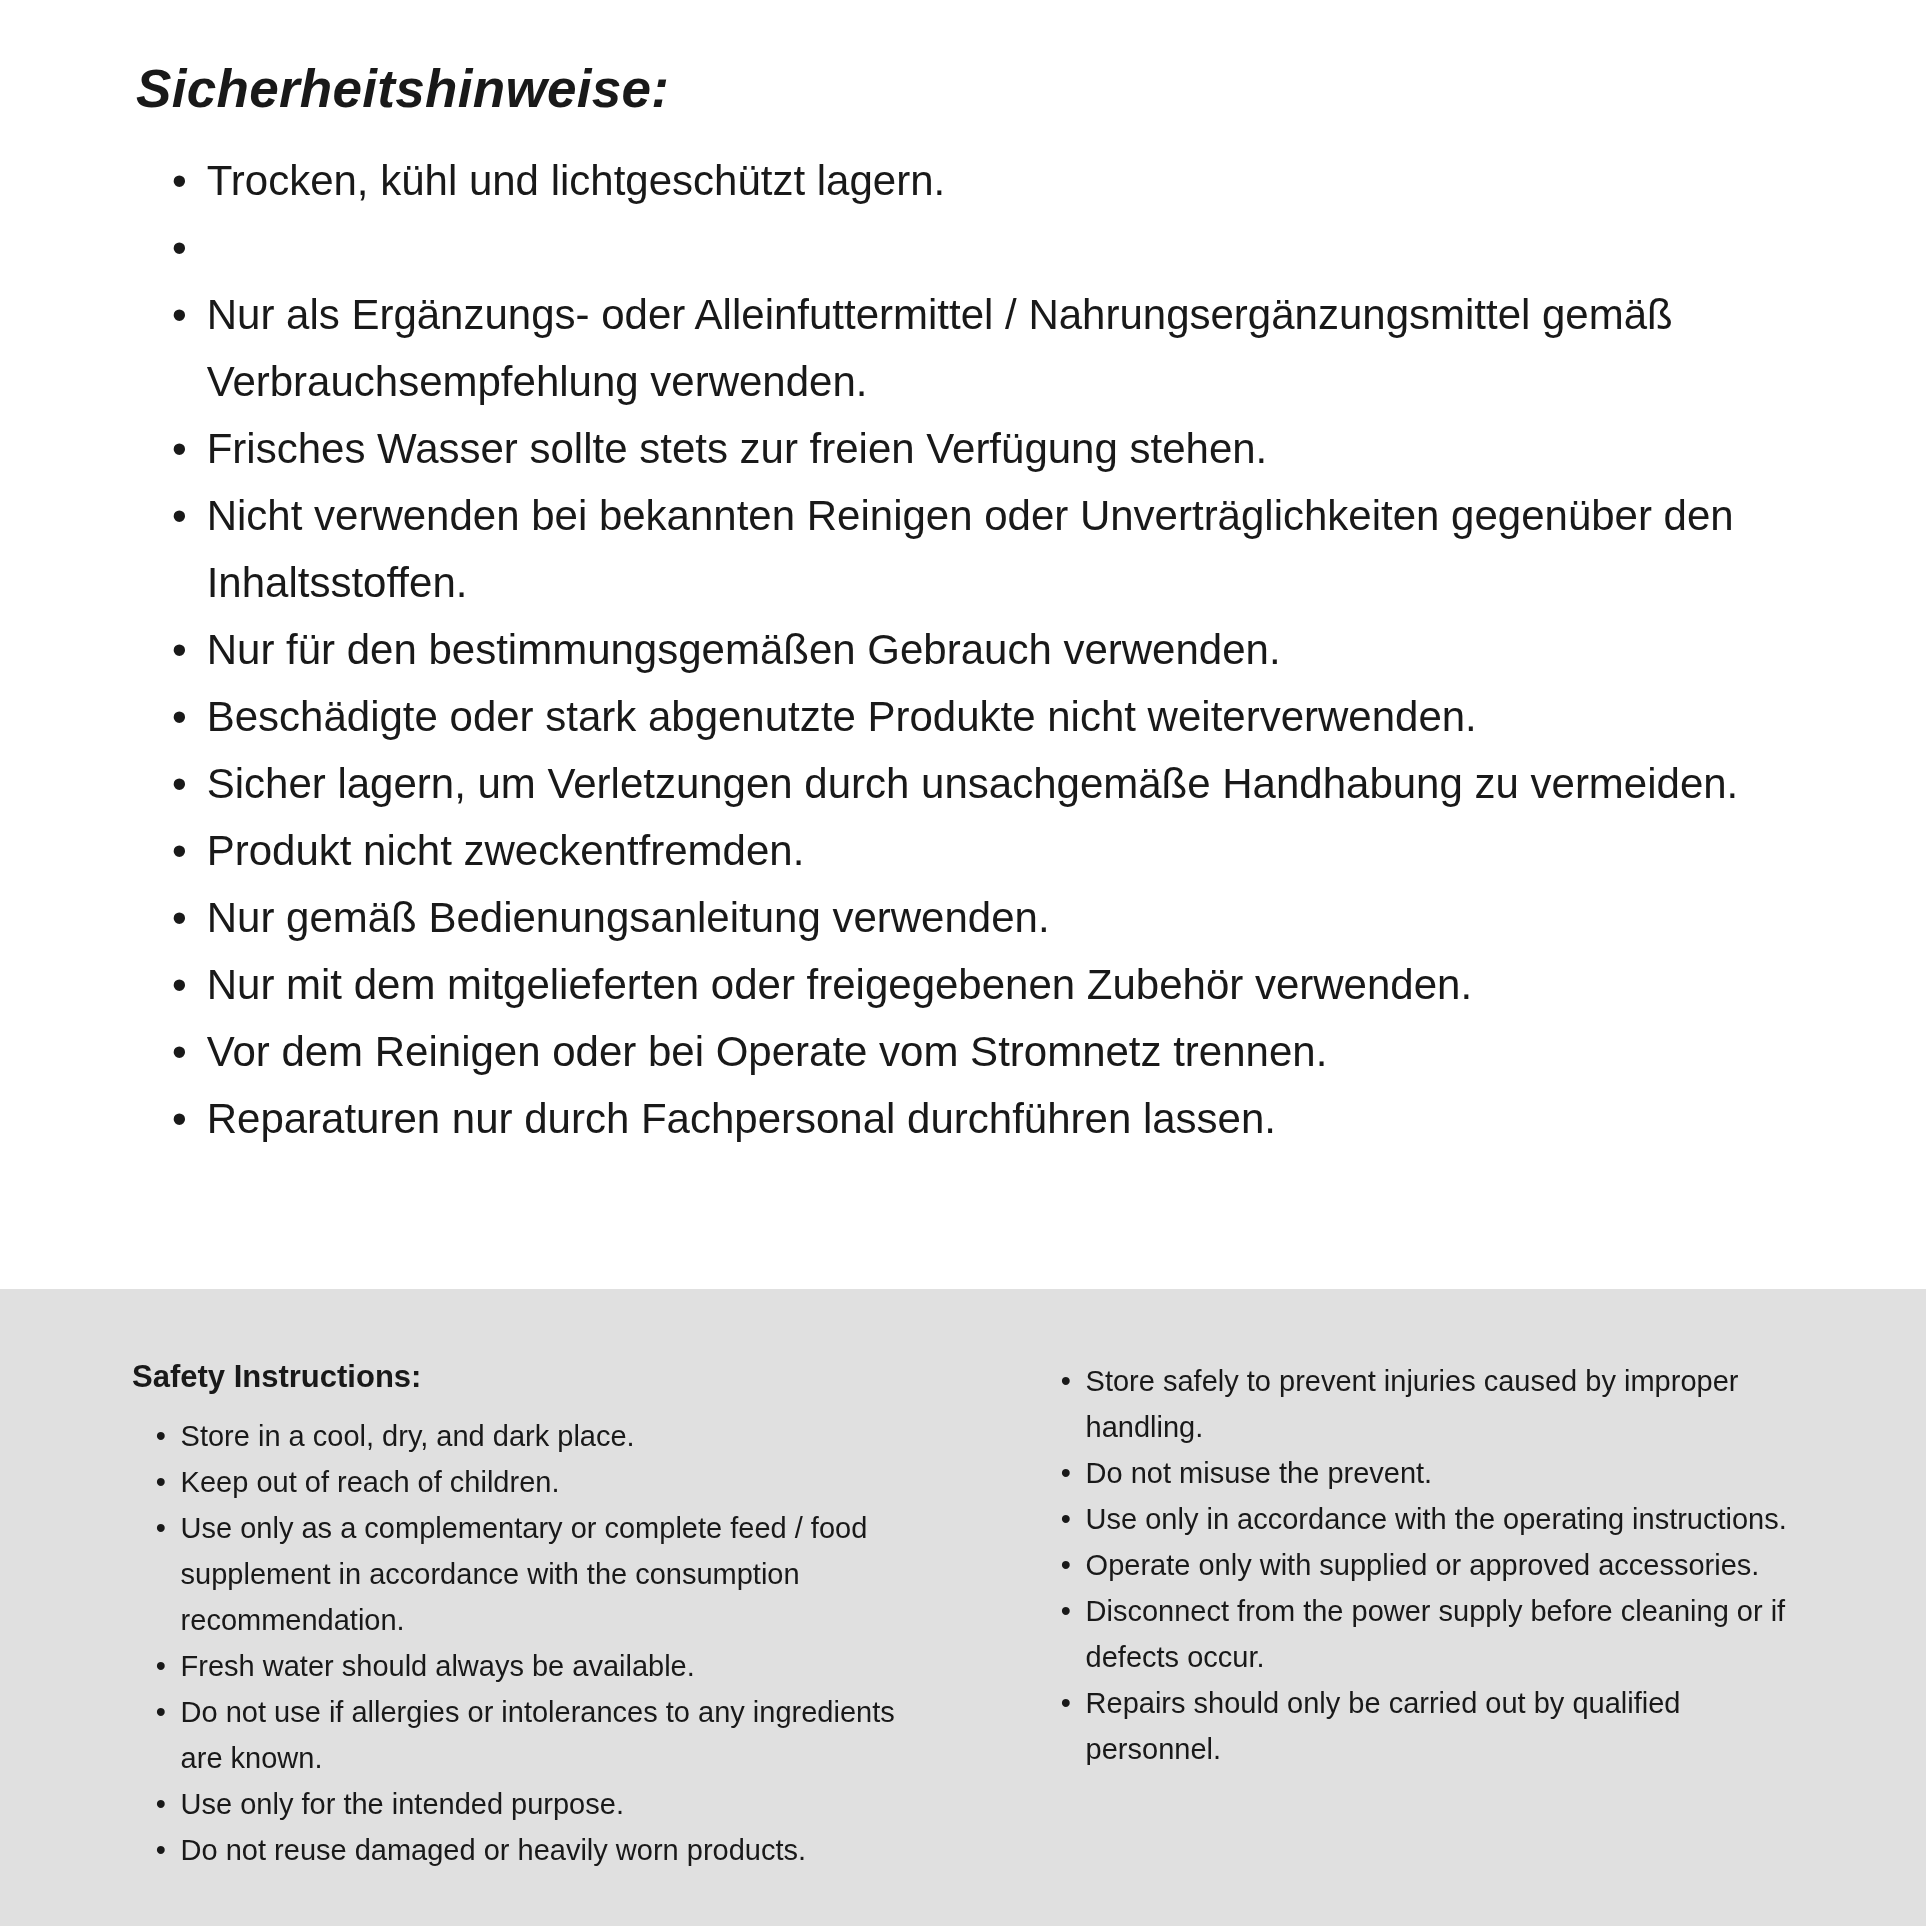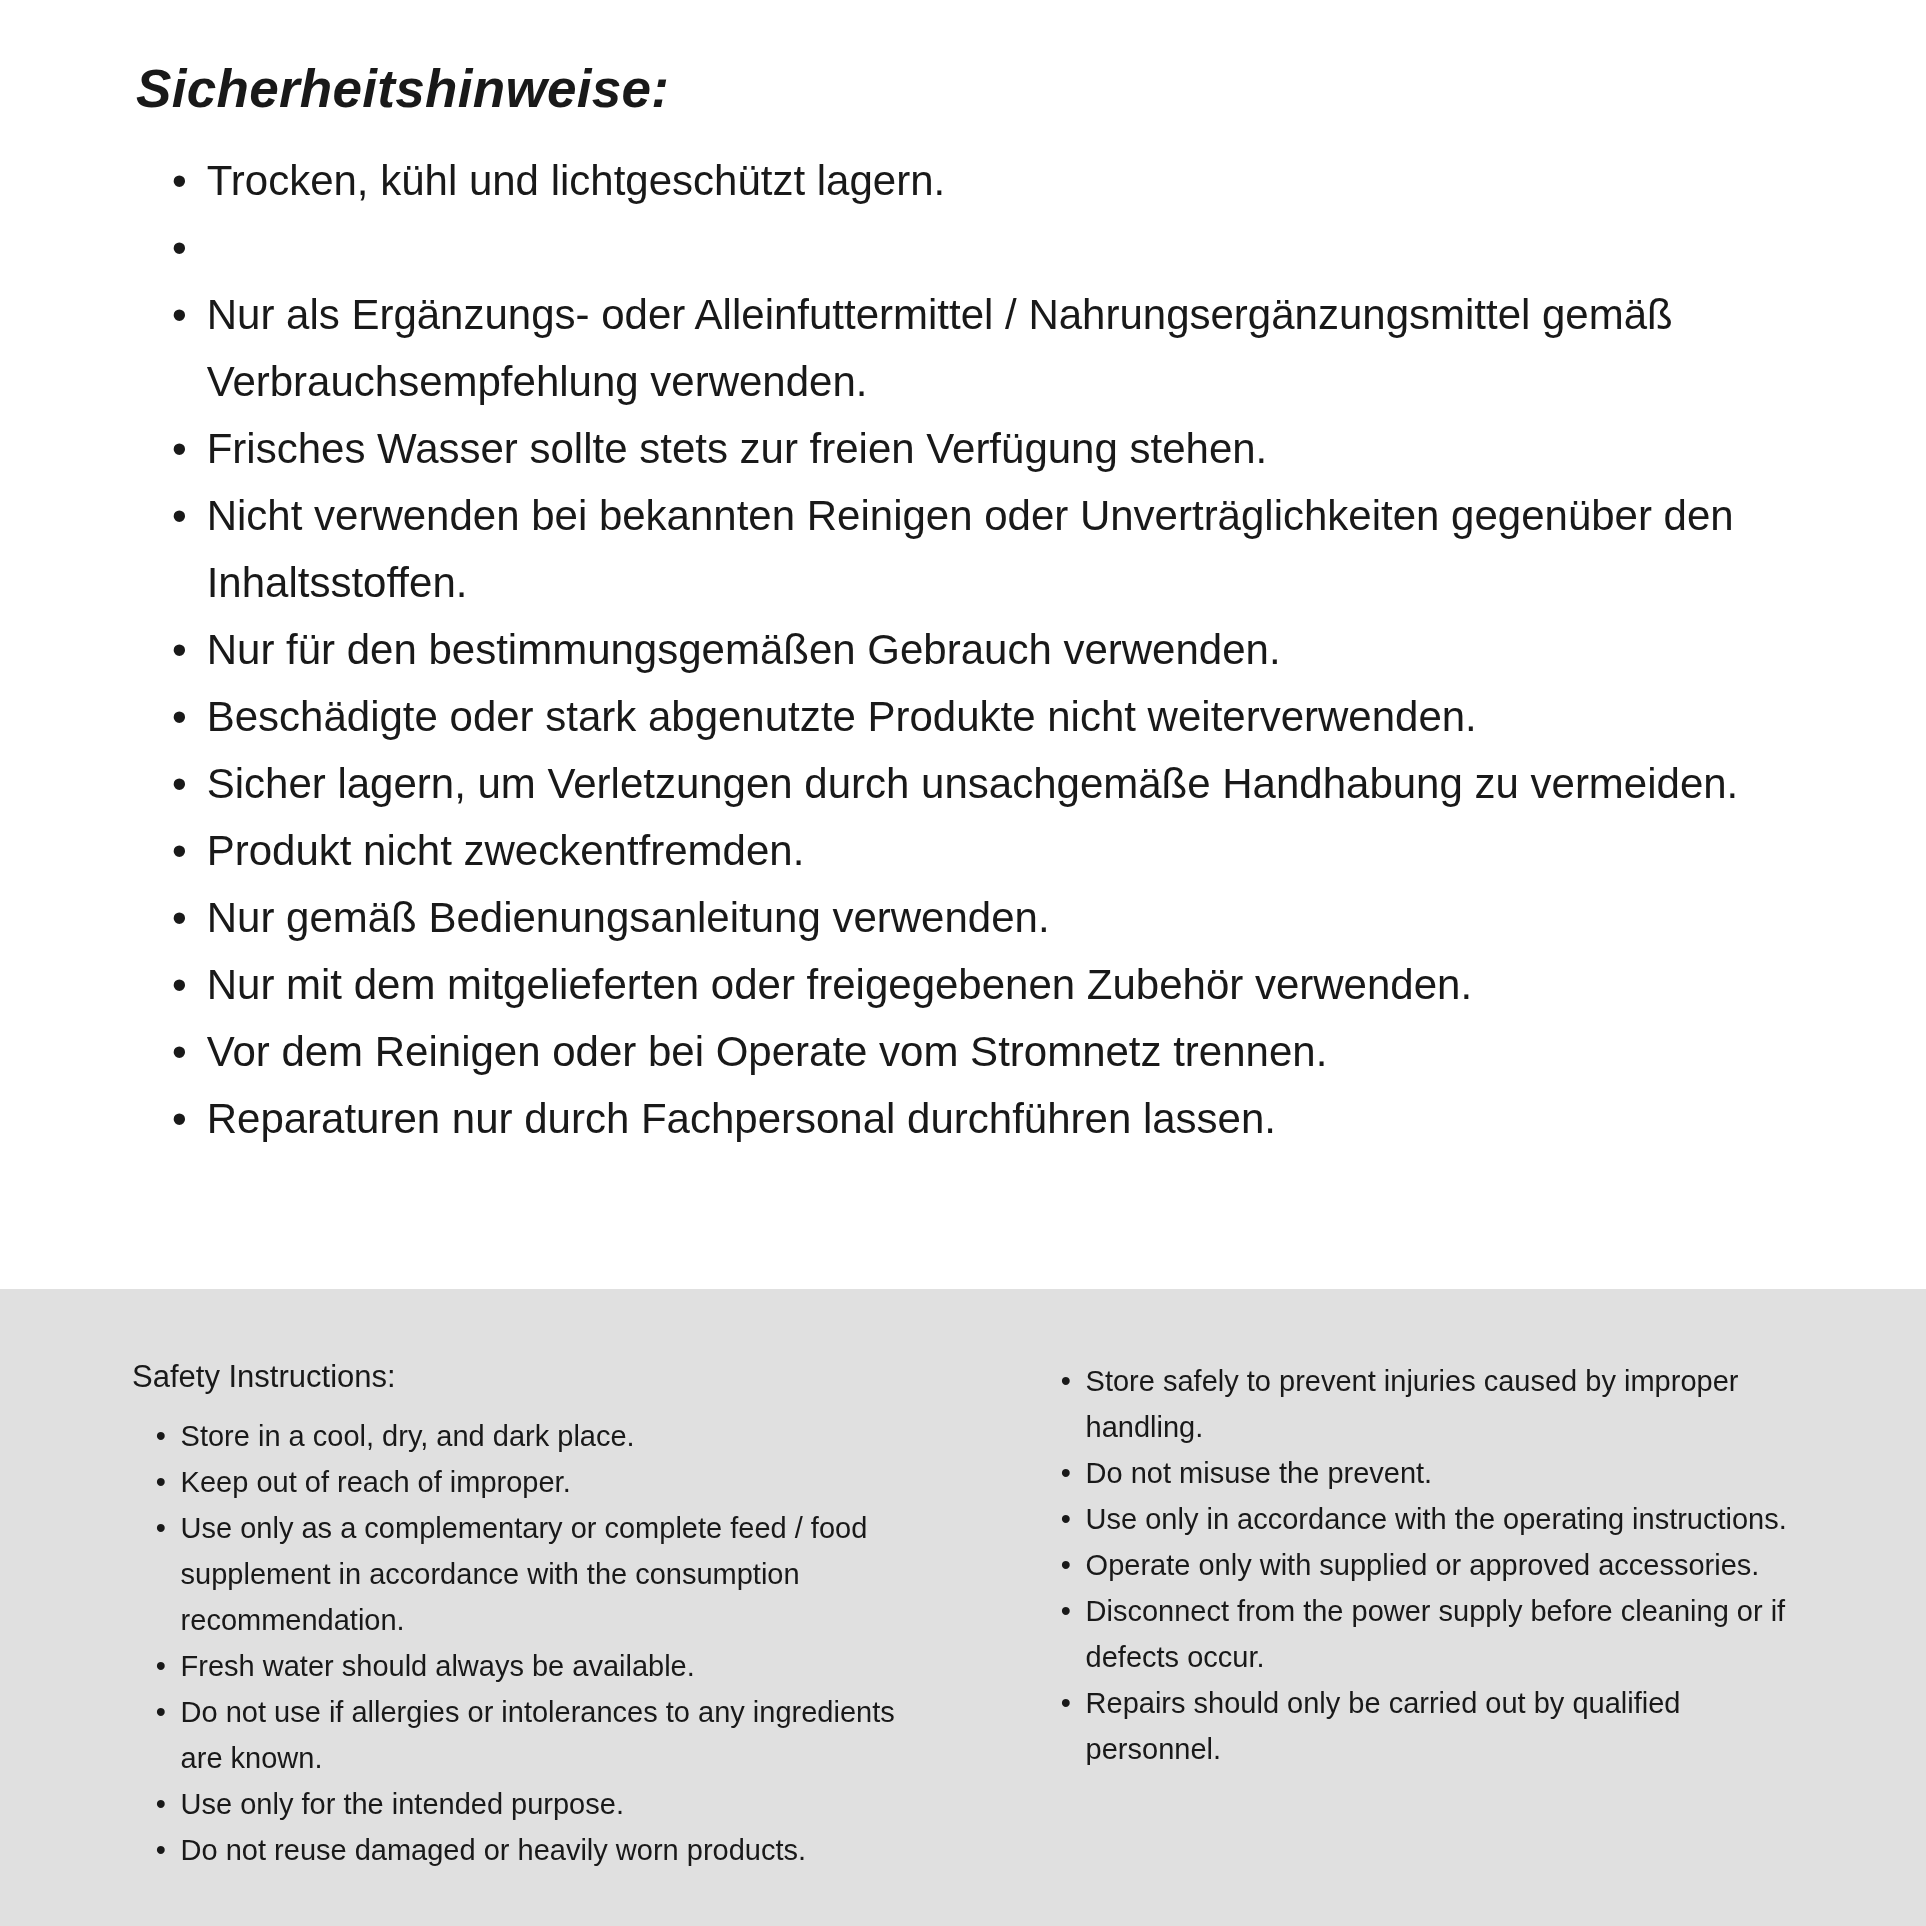--- a/index.html
+++ b/index.html
@@ -63,21 +63,21 @@
     padding: 69px 61px 0 132px;
     display: flex;
     gap: 96px;
   }
   .col-left  { width: 809px; flex: none; }
   .col-right { width: 761px; flex: none; }
   .heading-english {
     margin: 0 0 16.7px 0;
     font-size: 31px;
     line-height: 1.25;
-    font-weight: normal;
+    font-weight: bold;
   }
   .section-english ul.bullet-list {
     padding-left: 23px;
   }
   .section-english li {
     display: flex;
     align-items: flex-start;
     gap: 14px;
     font-size: 29px;
     line-height: 46px;
@@ -151,21 +151,21 @@
 <section class="section-english">
   <div class="col-left">
     <h2 class="heading-english">Safety Instructions:</h2>
     <ul class="bullet-list">
       <li>
           <span class="bullet">•</span>
           <span class="item-text">Store in a cool, dry, and dark place.</span>
         </li>
       <li>
           <span class="bullet">•</span>
-          <span class="item-text">Keep out of reach of improper.</span>
+          <span class="item-text">Keep out of reach of children.</span>
         </li>
       <li>
           <span class="bullet">•</span>
           <span class="item-text">Use only as a complementary or complete feed / food supplement in accordance with the consumption recommendation.</span>
         </li>
       <li>
           <span class="bullet">•</span>
           <span class="item-text">Fresh water should always be available.</span>
         </li>
       <li>

